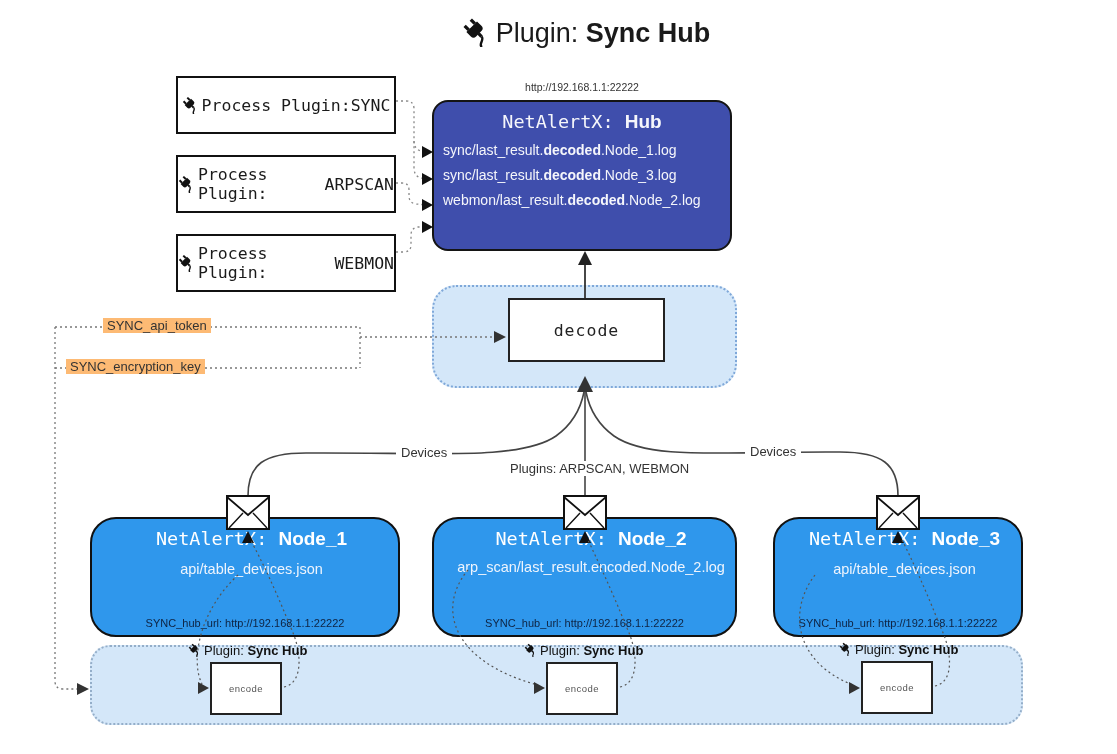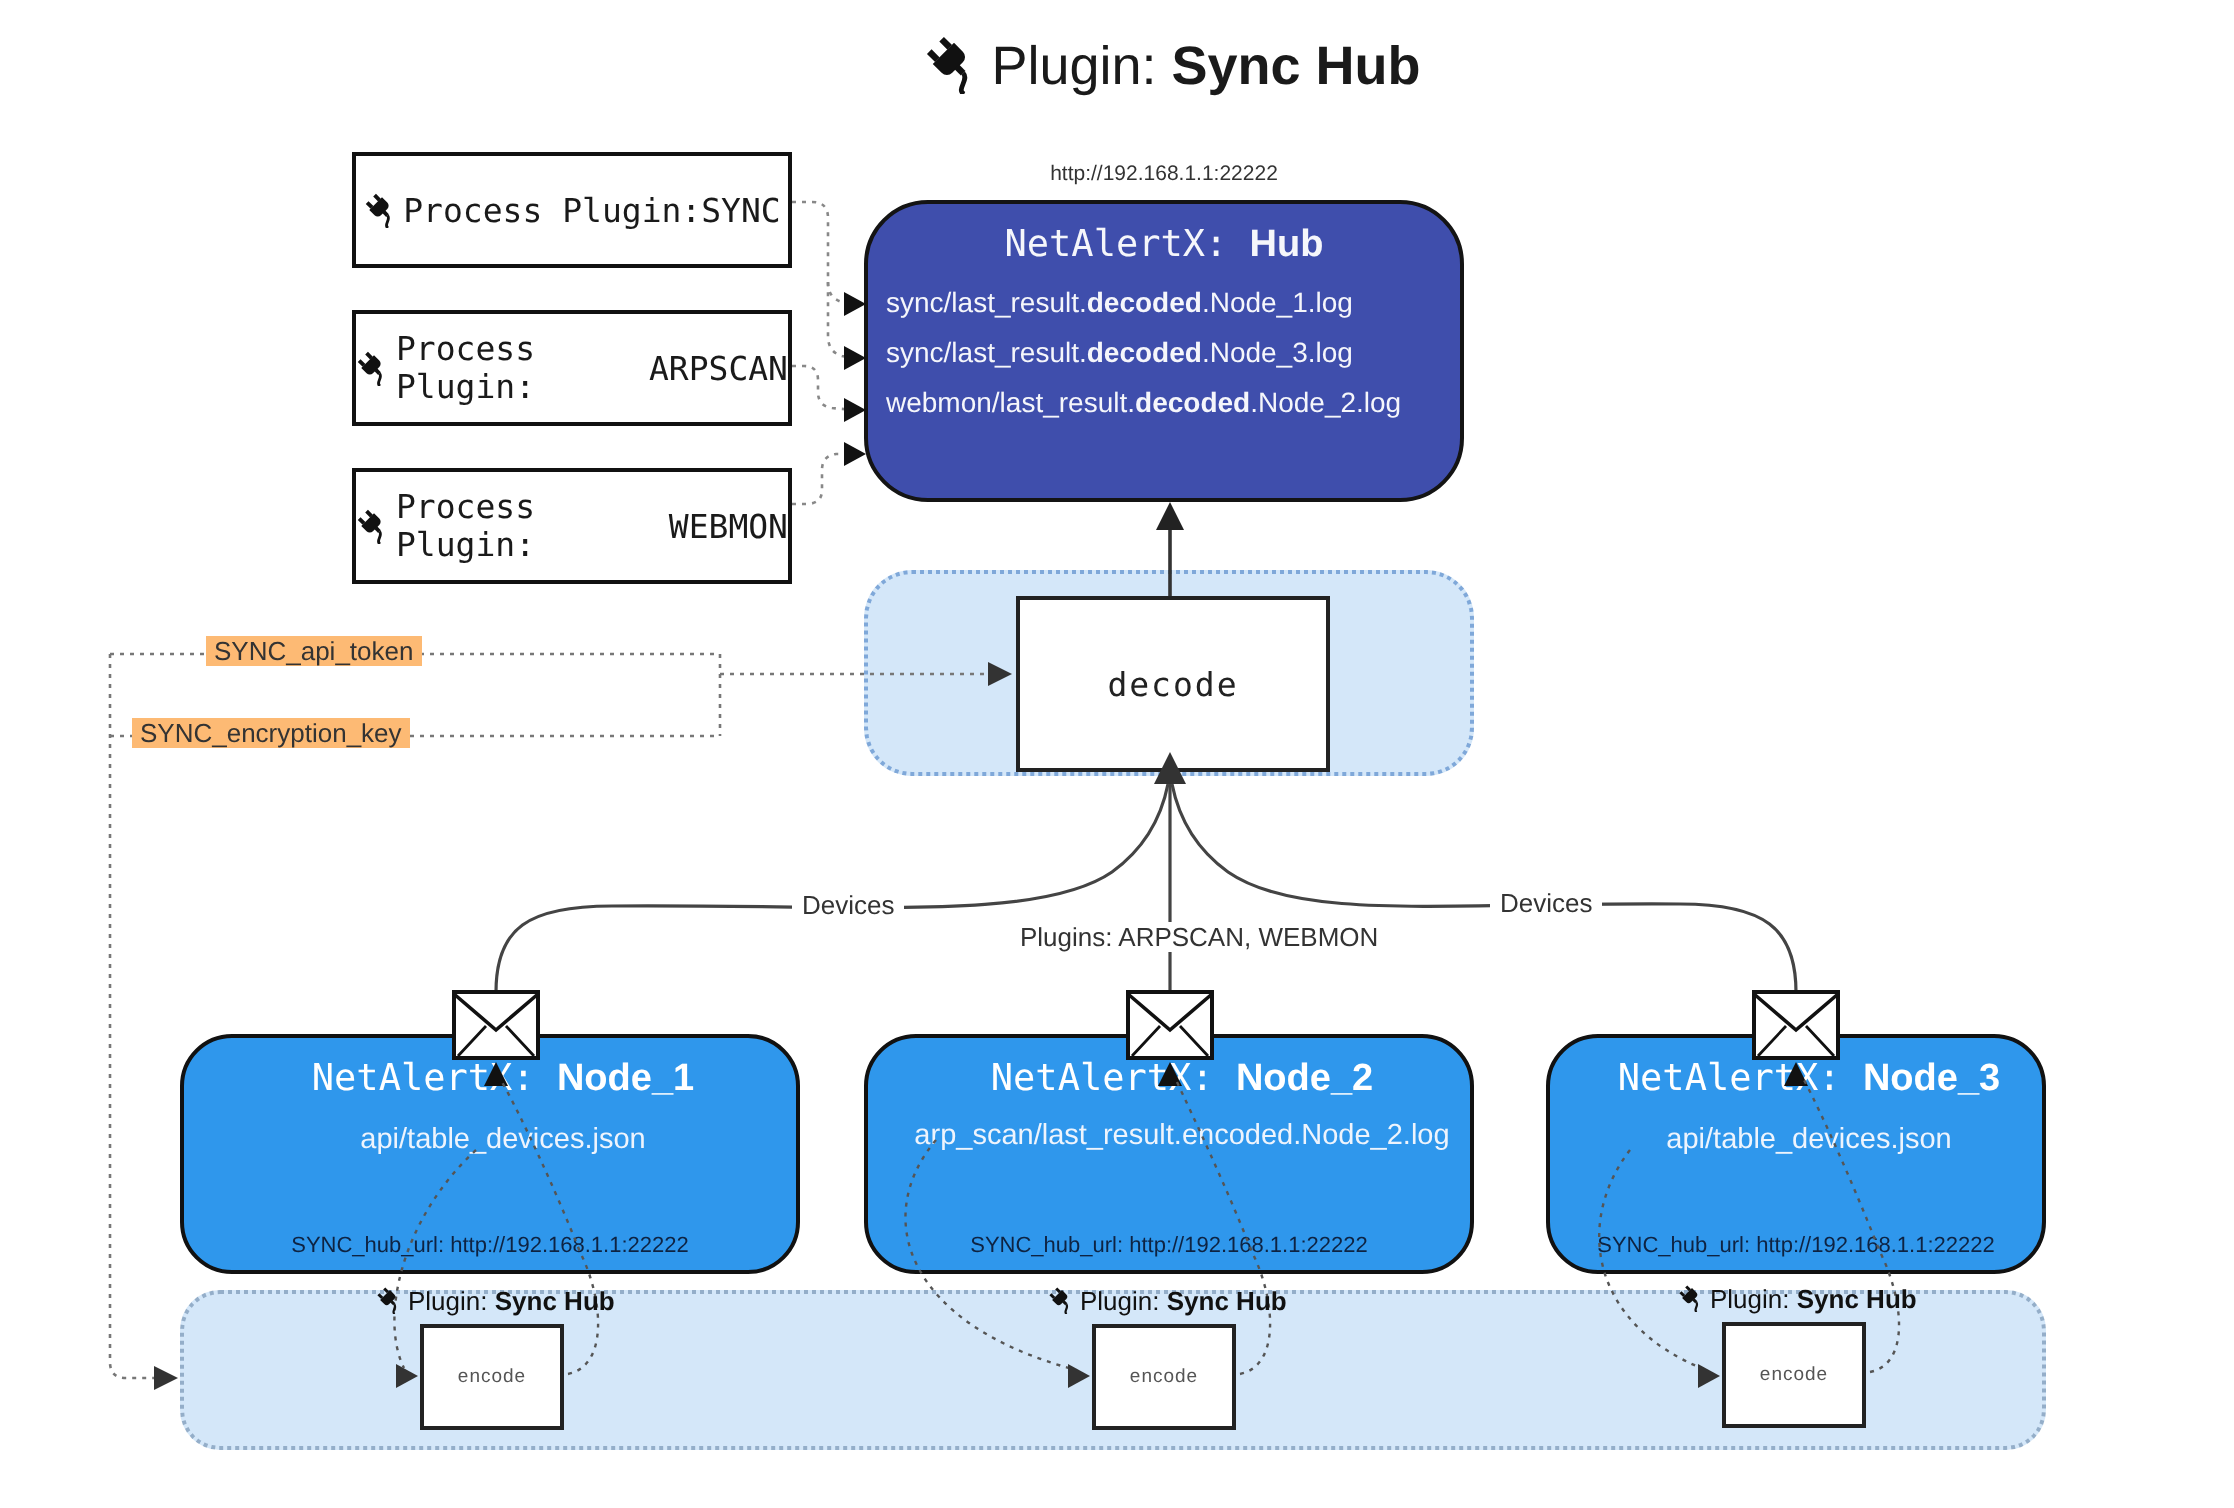--- a/index.html
+++ b/index.html
@@ -19,33 +19,33 @@
           background:#fff; border:2px solid #111;
           display:flex; flex-direction:row; justify-content:center; align-items:center;
           font-family:"DejaVu Sans Mono", monospace; font-size:16.5px; color:#1a1a1a; }
   .pbox .l1 { display:flex; align-items:center; }
   .pbox .plug { width:18px; height:18px; margin-right:2px; }
 
   
   #hub-url { position:absolute; left:432px; top:81px; width:300px; text-align:center;
              font-size:10.5px; color:#333; }
   #hub { position:absolute; left:432px; top:100px; width:300px; height:151px;
-         background:#3F4EAC; border:2px solid #141414; border-radius:32px;
+         background:#3F4EAC; border:2px solid #141414; border-radius:16px;
          color:#f5f6fb; }
   #hub .htitle { margin-top:9px; text-align:center; font-size:18.5px; }
   #hub .htitle .pre { font-family:"DejaVu Sans Mono", monospace; }
   #hub .htitle b { font-size:19px; }
   #hub .hlogs { margin:7px 0 0 9px; font-size:14px; }
   #hub .hlogs div { line-height:20px; margin-bottom:5px; white-space:nowrap; }
   #hub .hlogs div:nth-child(3), #hub .hlogs div:nth-child(4){ margin-bottom:1px; }
 
   
   #decode-panel { position:absolute; left:432px; top:285px; width:305px; height:103px;
                   background:#D4E7F9; border:2px dotted #7FA8D9; border-radius:24px; }
-  #decode-box { position:absolute; left:508px; top:298px; width:157px; height:88px;
+  #decode-box { position:absolute; left:508px; top:298px; width:157px; height:64px;
                 background:#fff; border:2px solid #222; display:flex; align-items:center;
                 justify-content:center; font-family:"DejaVu Sans Mono", monospace;
                 font-size:16.5px; letter-spacing:1px; color:#222; }
 
   
   .flabel { position:absolute; background:#fdba74; color:#333; font-size:13px; padding:0 4px;
             z-index:6; white-space:nowrap; }
   .elabel { position:absolute; background:#fff; color:#333; font-size:13px; padding:0 5px;
             z-index:6; white-space:nowrap; }
 

